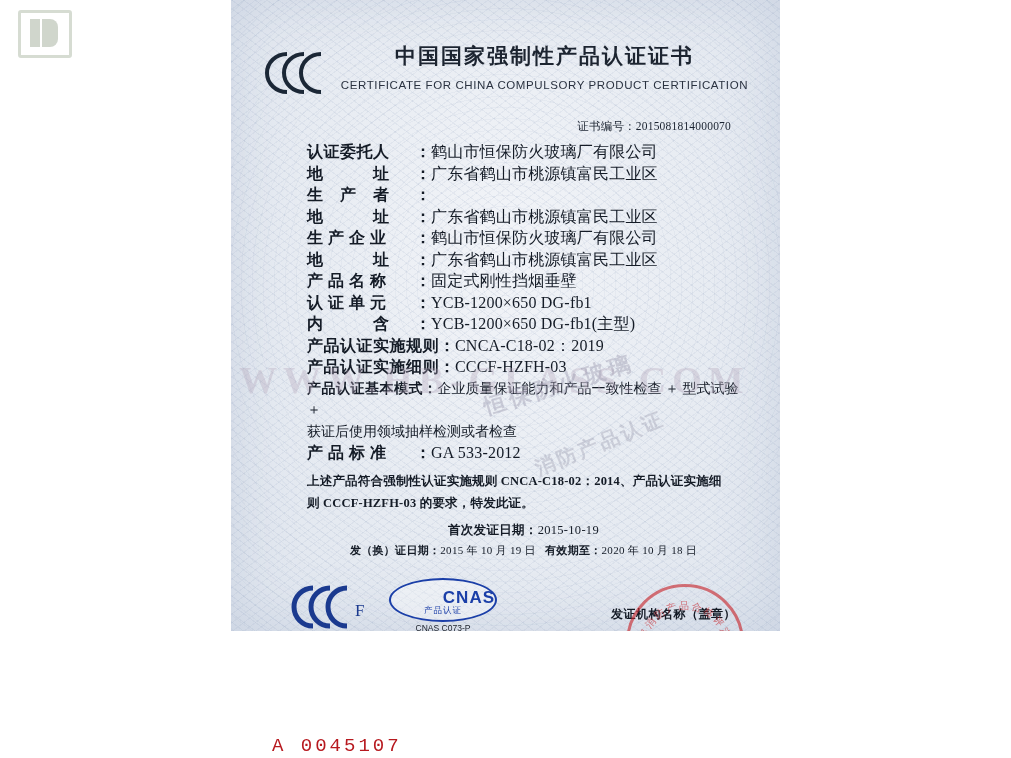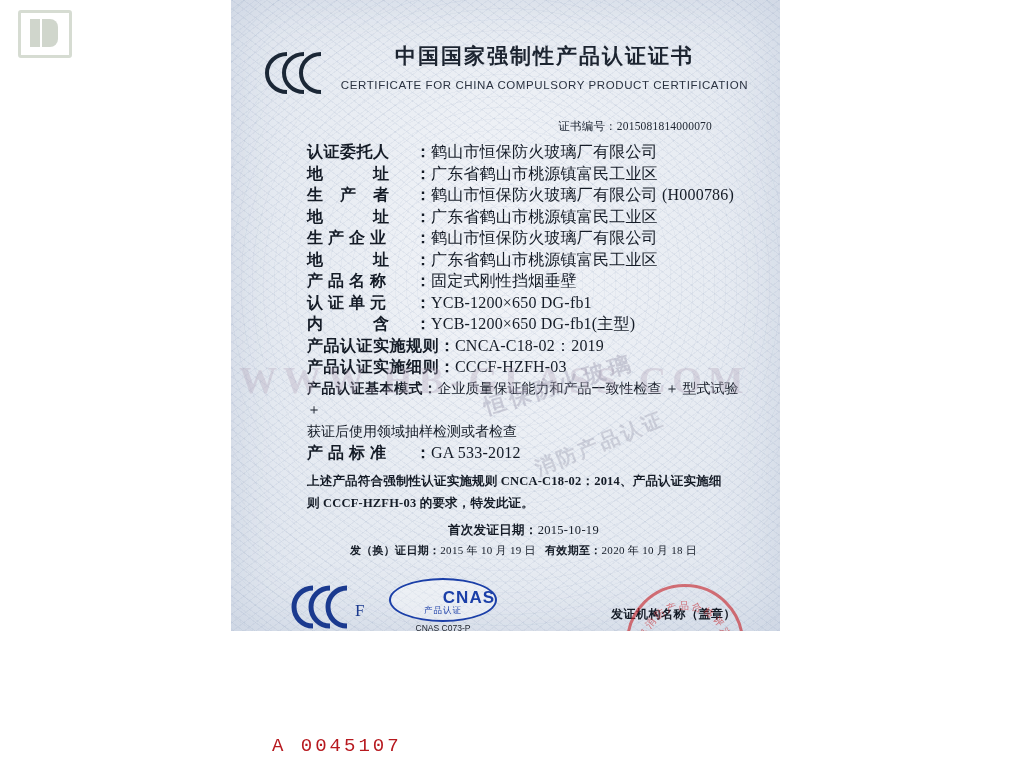--- a/index.html
+++ b/index.html
@@ -102,21 +102,21 @@
     font-size: 11.5px;
     letter-spacing: .6px;
     color: #2a3240;
     font-family: "Liberation Sans", sans-serif;
   }
 
   
   .cert-no {
     margin-top: 19px;
     text-align: right;
-    padding-right: 68px;
+    padding-right: 49px;
     font-size: 11.5px;
     color: #1b2330;
     letter-spacing: .2px;
   }
 
   
   .body-block {
     margin-top: 7px;
     padding-left: 76px;
     padding-right: 40px;
@@ -364,21 +364,20 @@
         <span class="val">鹤山市恒保防火玻璃厂有限公司</span>
       </div>
       <div class="row">
         <span class="lbl">地　　　址</span>
         <span class="colon">：</span>
         <span class="val">广东省鹤山市桃源镇富民工业区</span>
       </div>
       <div class="row">
         <span class="lbl">生　产　者</span>
         <span class="colon">：</span>
-        <span class="val">鹤山市恒保防火玻璃厂有限公司 (H000786)</span>
       </div>
       <div class="row">
         <span class="lbl">地　　　址</span>
         <span class="colon">：</span>
         <span class="val">广东省鹤山市桃源镇富民工业区</span>
       </div>
       <div class="row">
         <span class="lbl">生 产 企 业</span>
         <span class="colon">：</span>
         <span class="val">鹤山市恒保防火玻璃厂有限公司</span>

